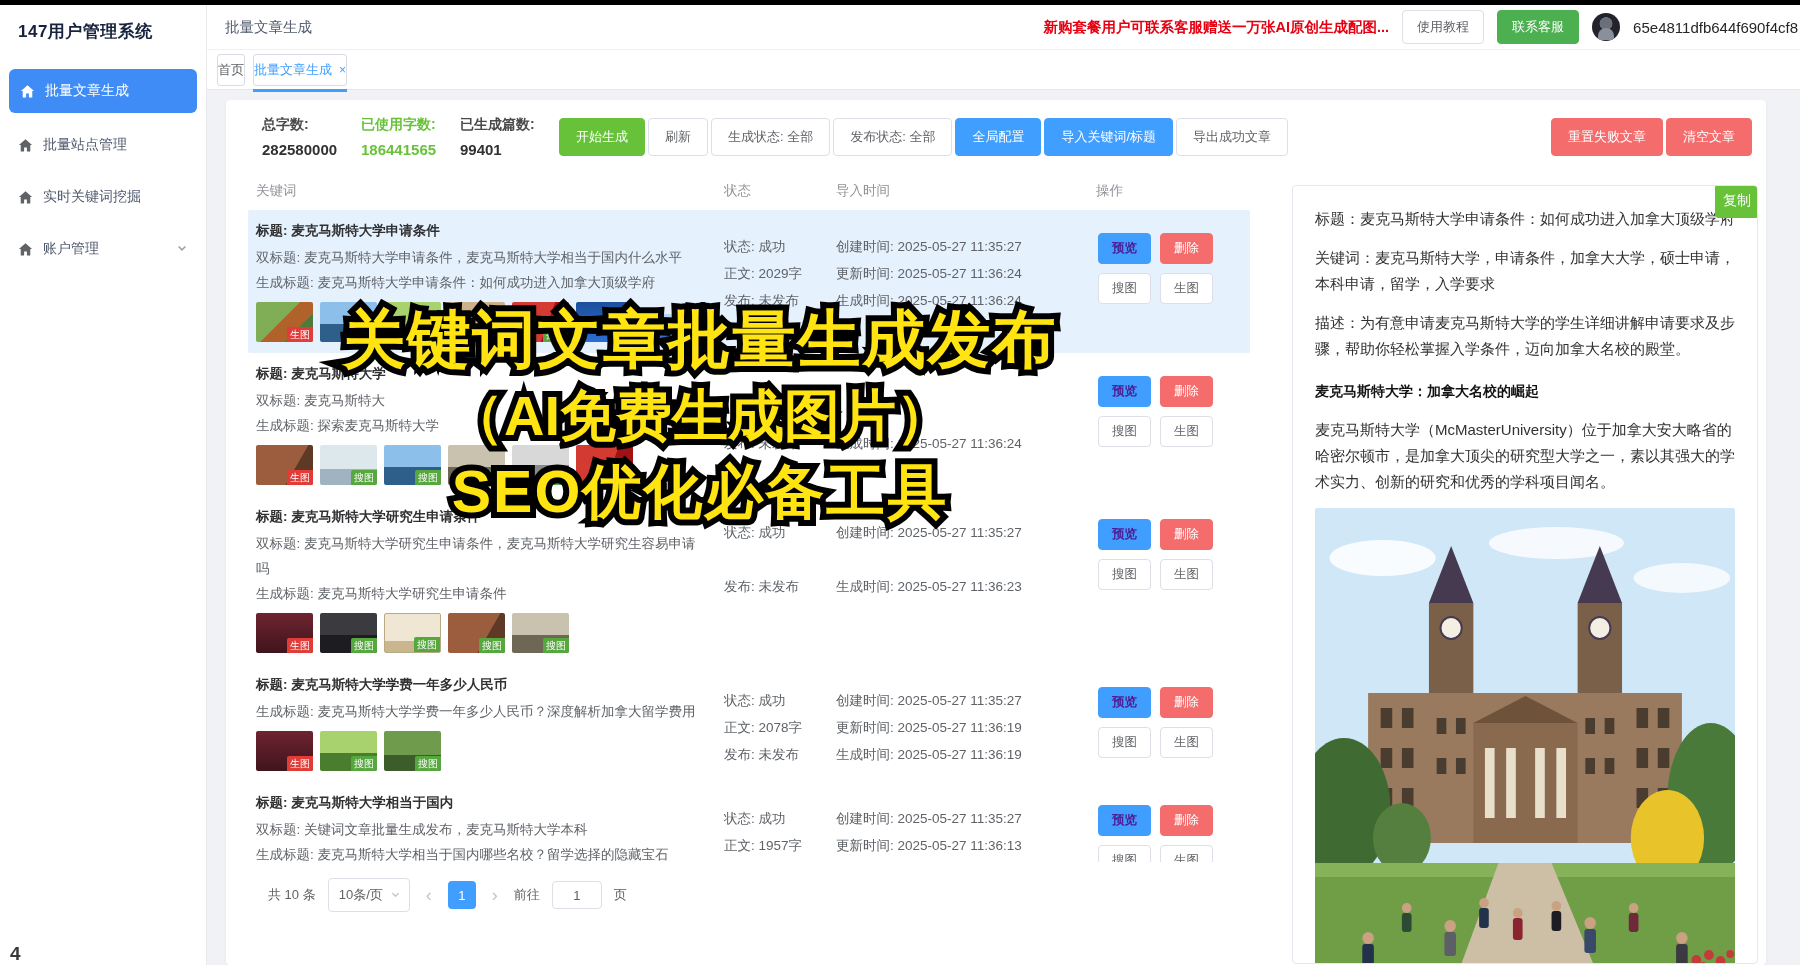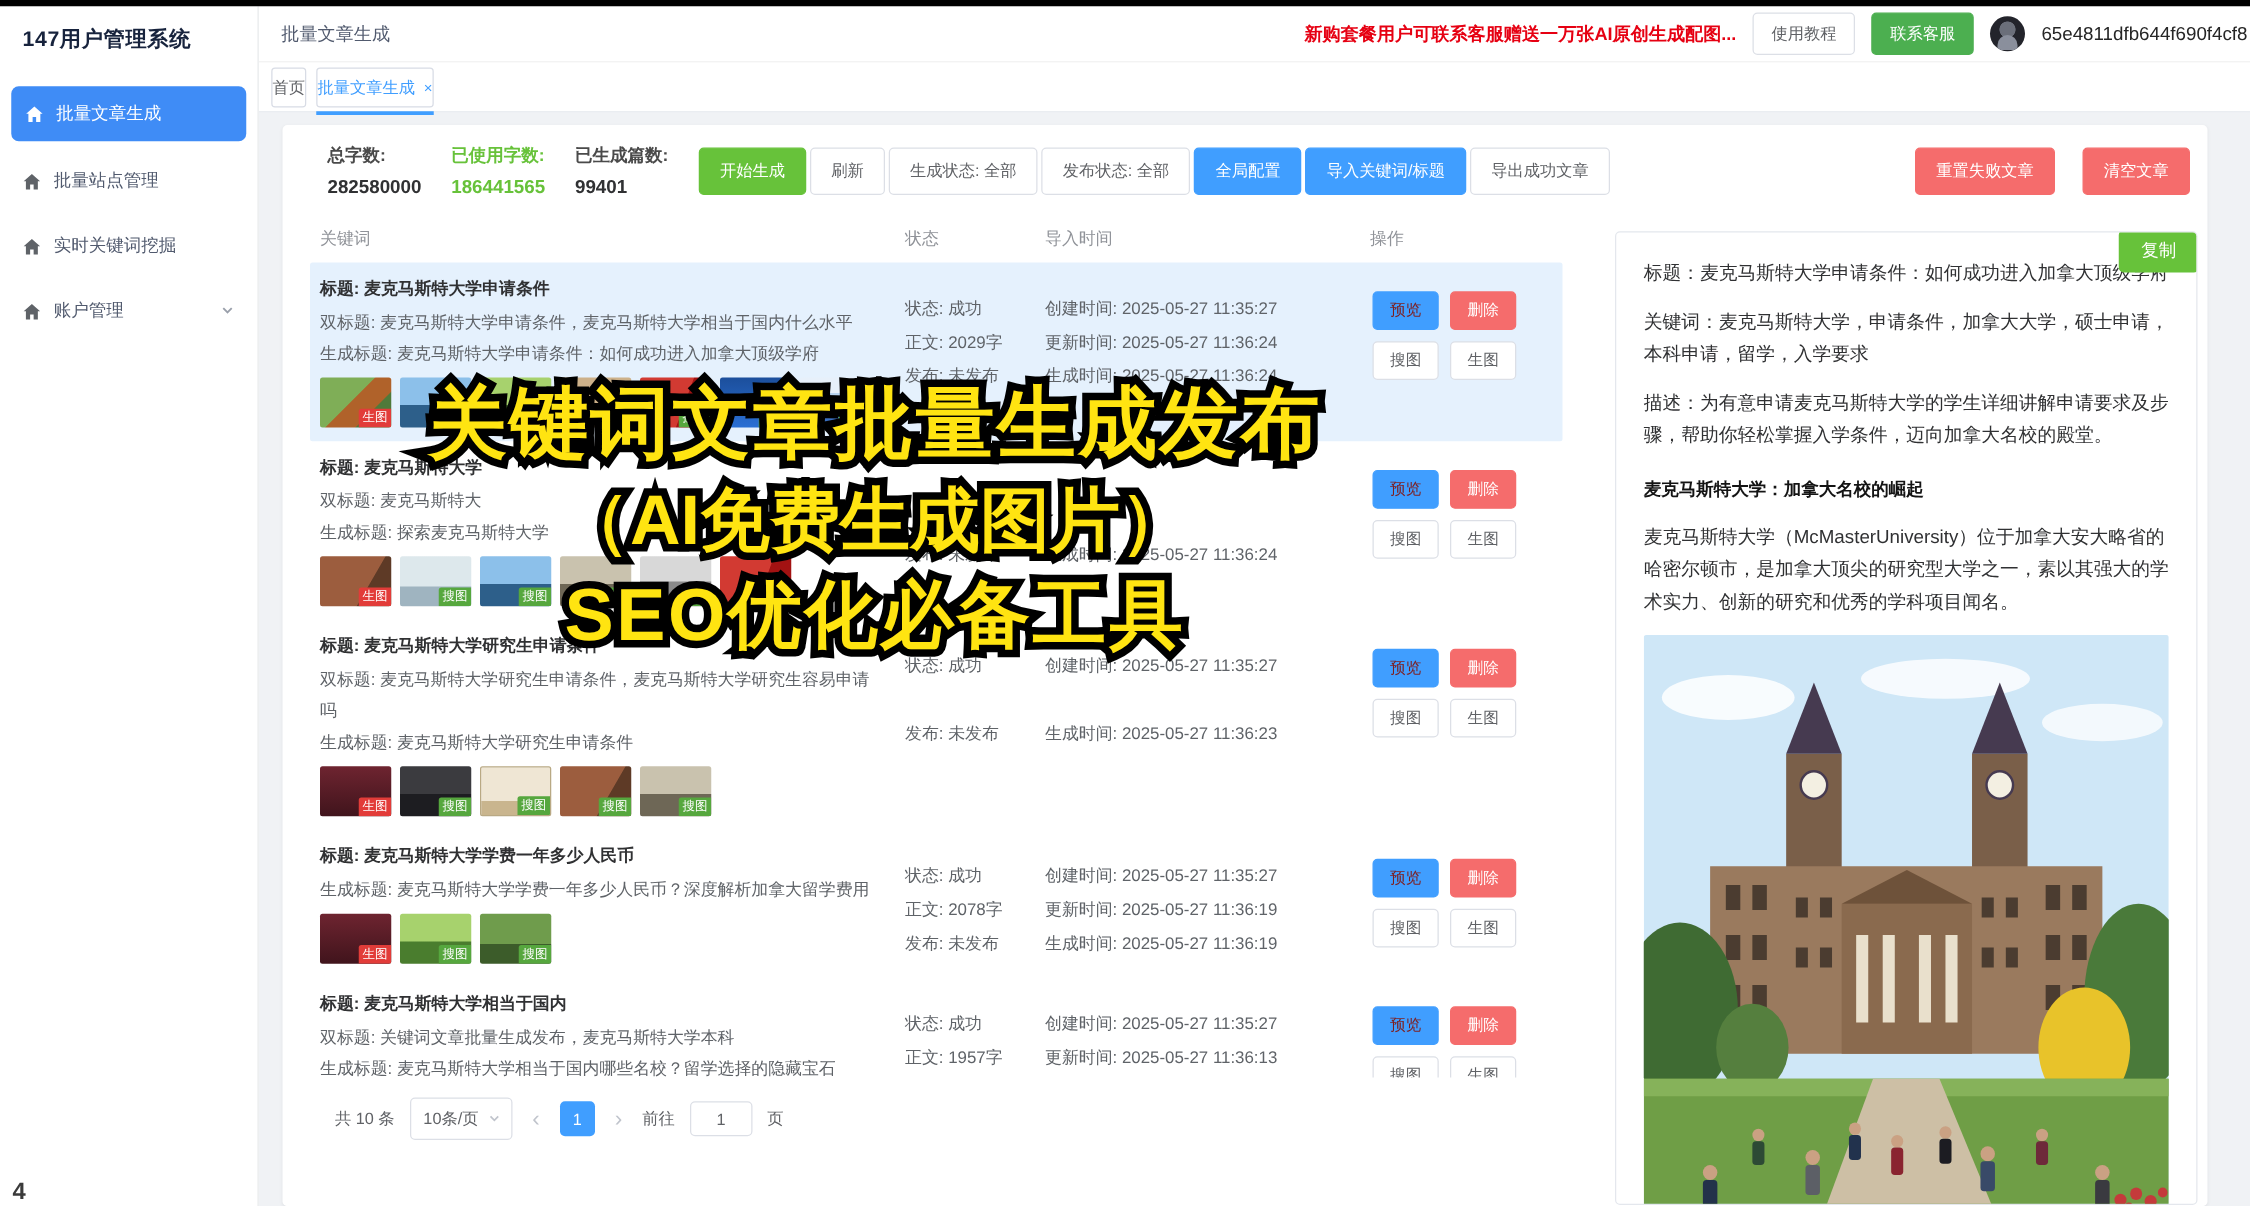--- a/index.html
+++ b/index.html
@@ -50,21 +50,21 @@
         box-shadow:0 1px 3px rgba(0,0,0,.06);overflow:hidden;}
   .toolbar{display:flex;align-items:center;gap:3px;padding:16px 14px 10px 36px;}
   .stat{min-width:96px;}
   .stat .lb{font-size:14px;font-weight:bold;color:#4a4a4a;}
   .stat .vl{font-size:15px;font-weight:bold;color:#303133;margin-top:7px;}
   .stat.green .lb,.stat.green .vl{color:var(--success);}
   .tb-btn{border:1px solid #dcdfe6;background:#fff;color:#606266;font-size:13px;border-radius:4px;
           padding:9px 16px;cursor:pointer;font-family:inherit;white-space:nowrap;}
   .tb-btn.green{background:var(--success);border-color:var(--success);color:#fff;}
   .tb-btn.blue{background:var(--primary);border-color:var(--primary);color:#fff;}
-  .tb-btn.red{background:var(--danger);border-color:var(--danger);color:#fff;margin-left:19px;}
+  .tb-btn.red{background:var(--danger);border-color:var(--danger);color:#fff;}
   .spacer{flex:1;}
 
   
   .table{margin:6px 0 0 22px;width:1002px;font-size:13.5px;}
   .thead{display:grid;grid-template-columns:460px 112px 268px 160px;color:#909399;padding:8px 0 10px;}
   .thead div{padding-left:8px;}
   .thead .h2c,.thead .h3c{padding-left:16px;}
   .trow{display:grid;grid-template-columns:460px 112px 268px 160px;padding:9px 0 11px;}
   .trow.hl{background:#e5f1fd;border-radius:2px;}
   .c-kw{padding:0 12px 0 8px;}
@@ -73,21 +73,21 @@
   .thumbs{display:flex;gap:7px;margin-top:7px;}
   .thumb{position:relative;width:57px;height:40px;border-radius:2px;overflow:hidden;flex:0 0 auto;cursor:pointer;}
   .bdg{position:absolute;right:0;bottom:0;font-size:10px;line-height:13px;padding:1px 3px;color:#fff;border-radius:2px 0 0 0;}
   .bdg.gen{background:#e23c39;}
   .bdg.srch{background:#56a73e;}
   .c-status,.c-time{color:#5f6368;line-height:27px;padding:14px 0 0 16px;}
   .c-status div,.c-time div{min-height:27px;white-space:nowrap;}
   .c-ops{display:grid;grid-template-columns:auto auto;gap:9px;align-content:start;justify-content:start;padding:14px 0 0 10px;}
   .op{font-size:12.5px;border-radius:4px;padding:6px 13px;border:1px solid #dcdfe6;background:#fff;color:#606266;
       cursor:pointer;font-family:inherit;white-space:nowrap;}
-  .op.blue{background:var(--primary);border-color:var(--primary);color:#7f1d1d;}
+  .op.blue{background:var(--primary);border-color:var(--primary);color:#4c1d95;font-weight:bold;}
   .op.red{background:var(--danger);border-color:var(--danger);color:#fff;}
   .trow.clip{max-height:80px;overflow:hidden;}
 
   
   .t-campus{background:linear-gradient(135deg,#7fae57 0 45%,#b0622a 46% 70%,#4f7a3a 71%);}
   .t-city{background:linear-gradient(#8cc0ea 0 55%,#2d5f8a 56%);}
   .t-room{background:linear-gradient(#dde8ec 0 60%,#9fb4c0 61%);}
   .t-interior{background:linear-gradient(#cdb18a 0 55%,#7a5c3e 56%);}
   .t-flag{background:linear-gradient(110deg,#d23a32 0 60%,#a31212 61%);}
   .t-banner{background:linear-gradient(#1c4f9c,#2a6fd4);}
@@ -108,21 +108,21 @@
   .pg-arrow{color:#c0c4cc;font-size:18px;line-height:18px;cursor:pointer;padding:0 4px;background:none;border:none;}
   .pg-num{width:28px;height:28px;border-radius:4px;background:var(--primary);color:#fff;display:flex;align-items:center;
           justify-content:center;font-size:13px;cursor:pointer;}
   .pg-goto-input{width:50px;height:28px;border:1px solid #dcdfe6;border-radius:4px;text-align:center;font-size:13px;
                  color:#606266;font-family:inherit;}
 
   
   .panel{position:absolute;left:1066px;top:85px;width:466px;height:779px;border:1px solid #e4e7ed;border-radius:4px;
          background:#fff;padding:20px 22px;overflow:hidden;font-size:15px;line-height:26px;color:#303133;}
   .copy-btn{position:absolute;top:-2px;right:-2px;background:var(--success);border:none;color:#fff;font-size:14px;
-            padding:8px 18px;border-radius:4px;cursor:pointer;font-family:Liberation Serif, serif;z-index:3;}
+            padding:8px 8px;border-radius:4px;cursor:pointer;font-family:Liberation Serif, serif;z-index:3;}
   .panel p{margin-bottom:13px;}
   .panel h2{font-size:14px;font-weight:bold;color:#141414;margin:16px 0 13px;}
   .campus{width:100%;height:460px;display:block;margin-top:2px;border-radius:2px;}
 
   
   .overlay{position:absolute;left:250px;top:298px;width:900px;text-align:center;z-index:40;pointer-events:none;
            font-weight:900;font-family:"Liberation Sans","DejaVu Sans",sans-serif;}
   .ol-line{position:relative;display:block;}
   .ol-line .stroke{-webkit-text-stroke:12px #000;text-shadow:0 0 3px #000,0 0 3px #000;}
   .ol-line .fill{position:absolute;inset:0;color:var(--yellow);}

